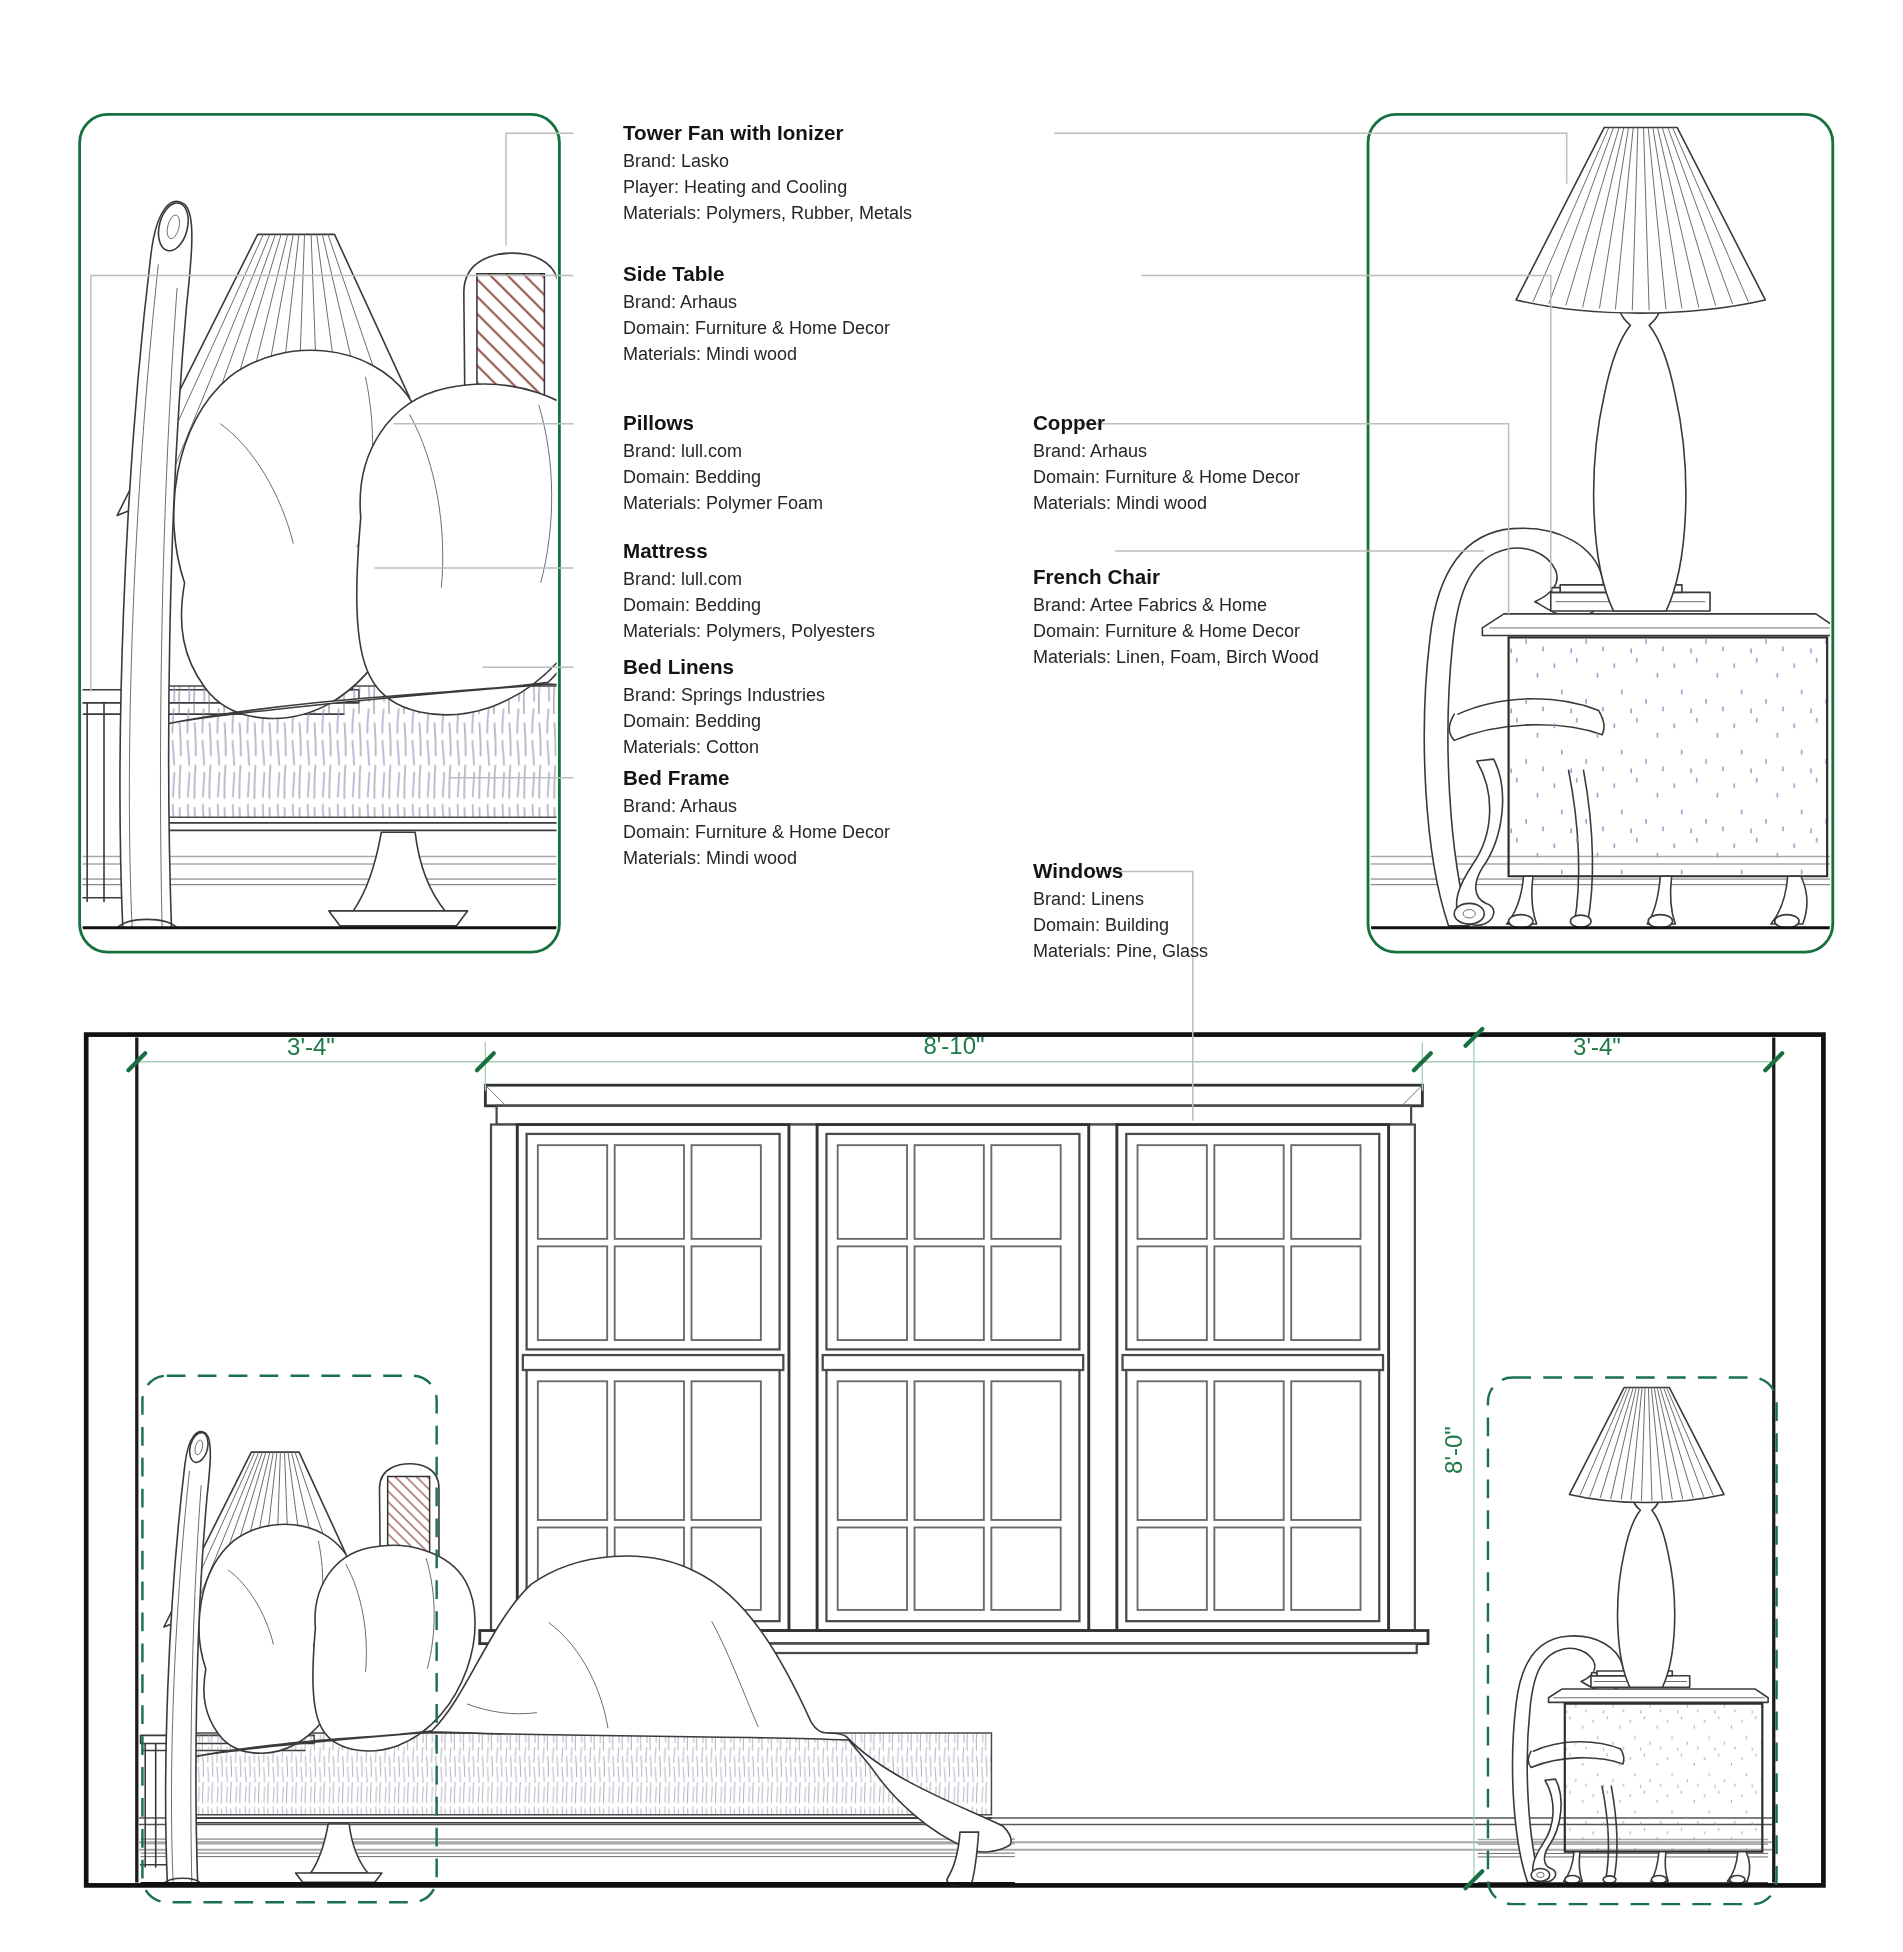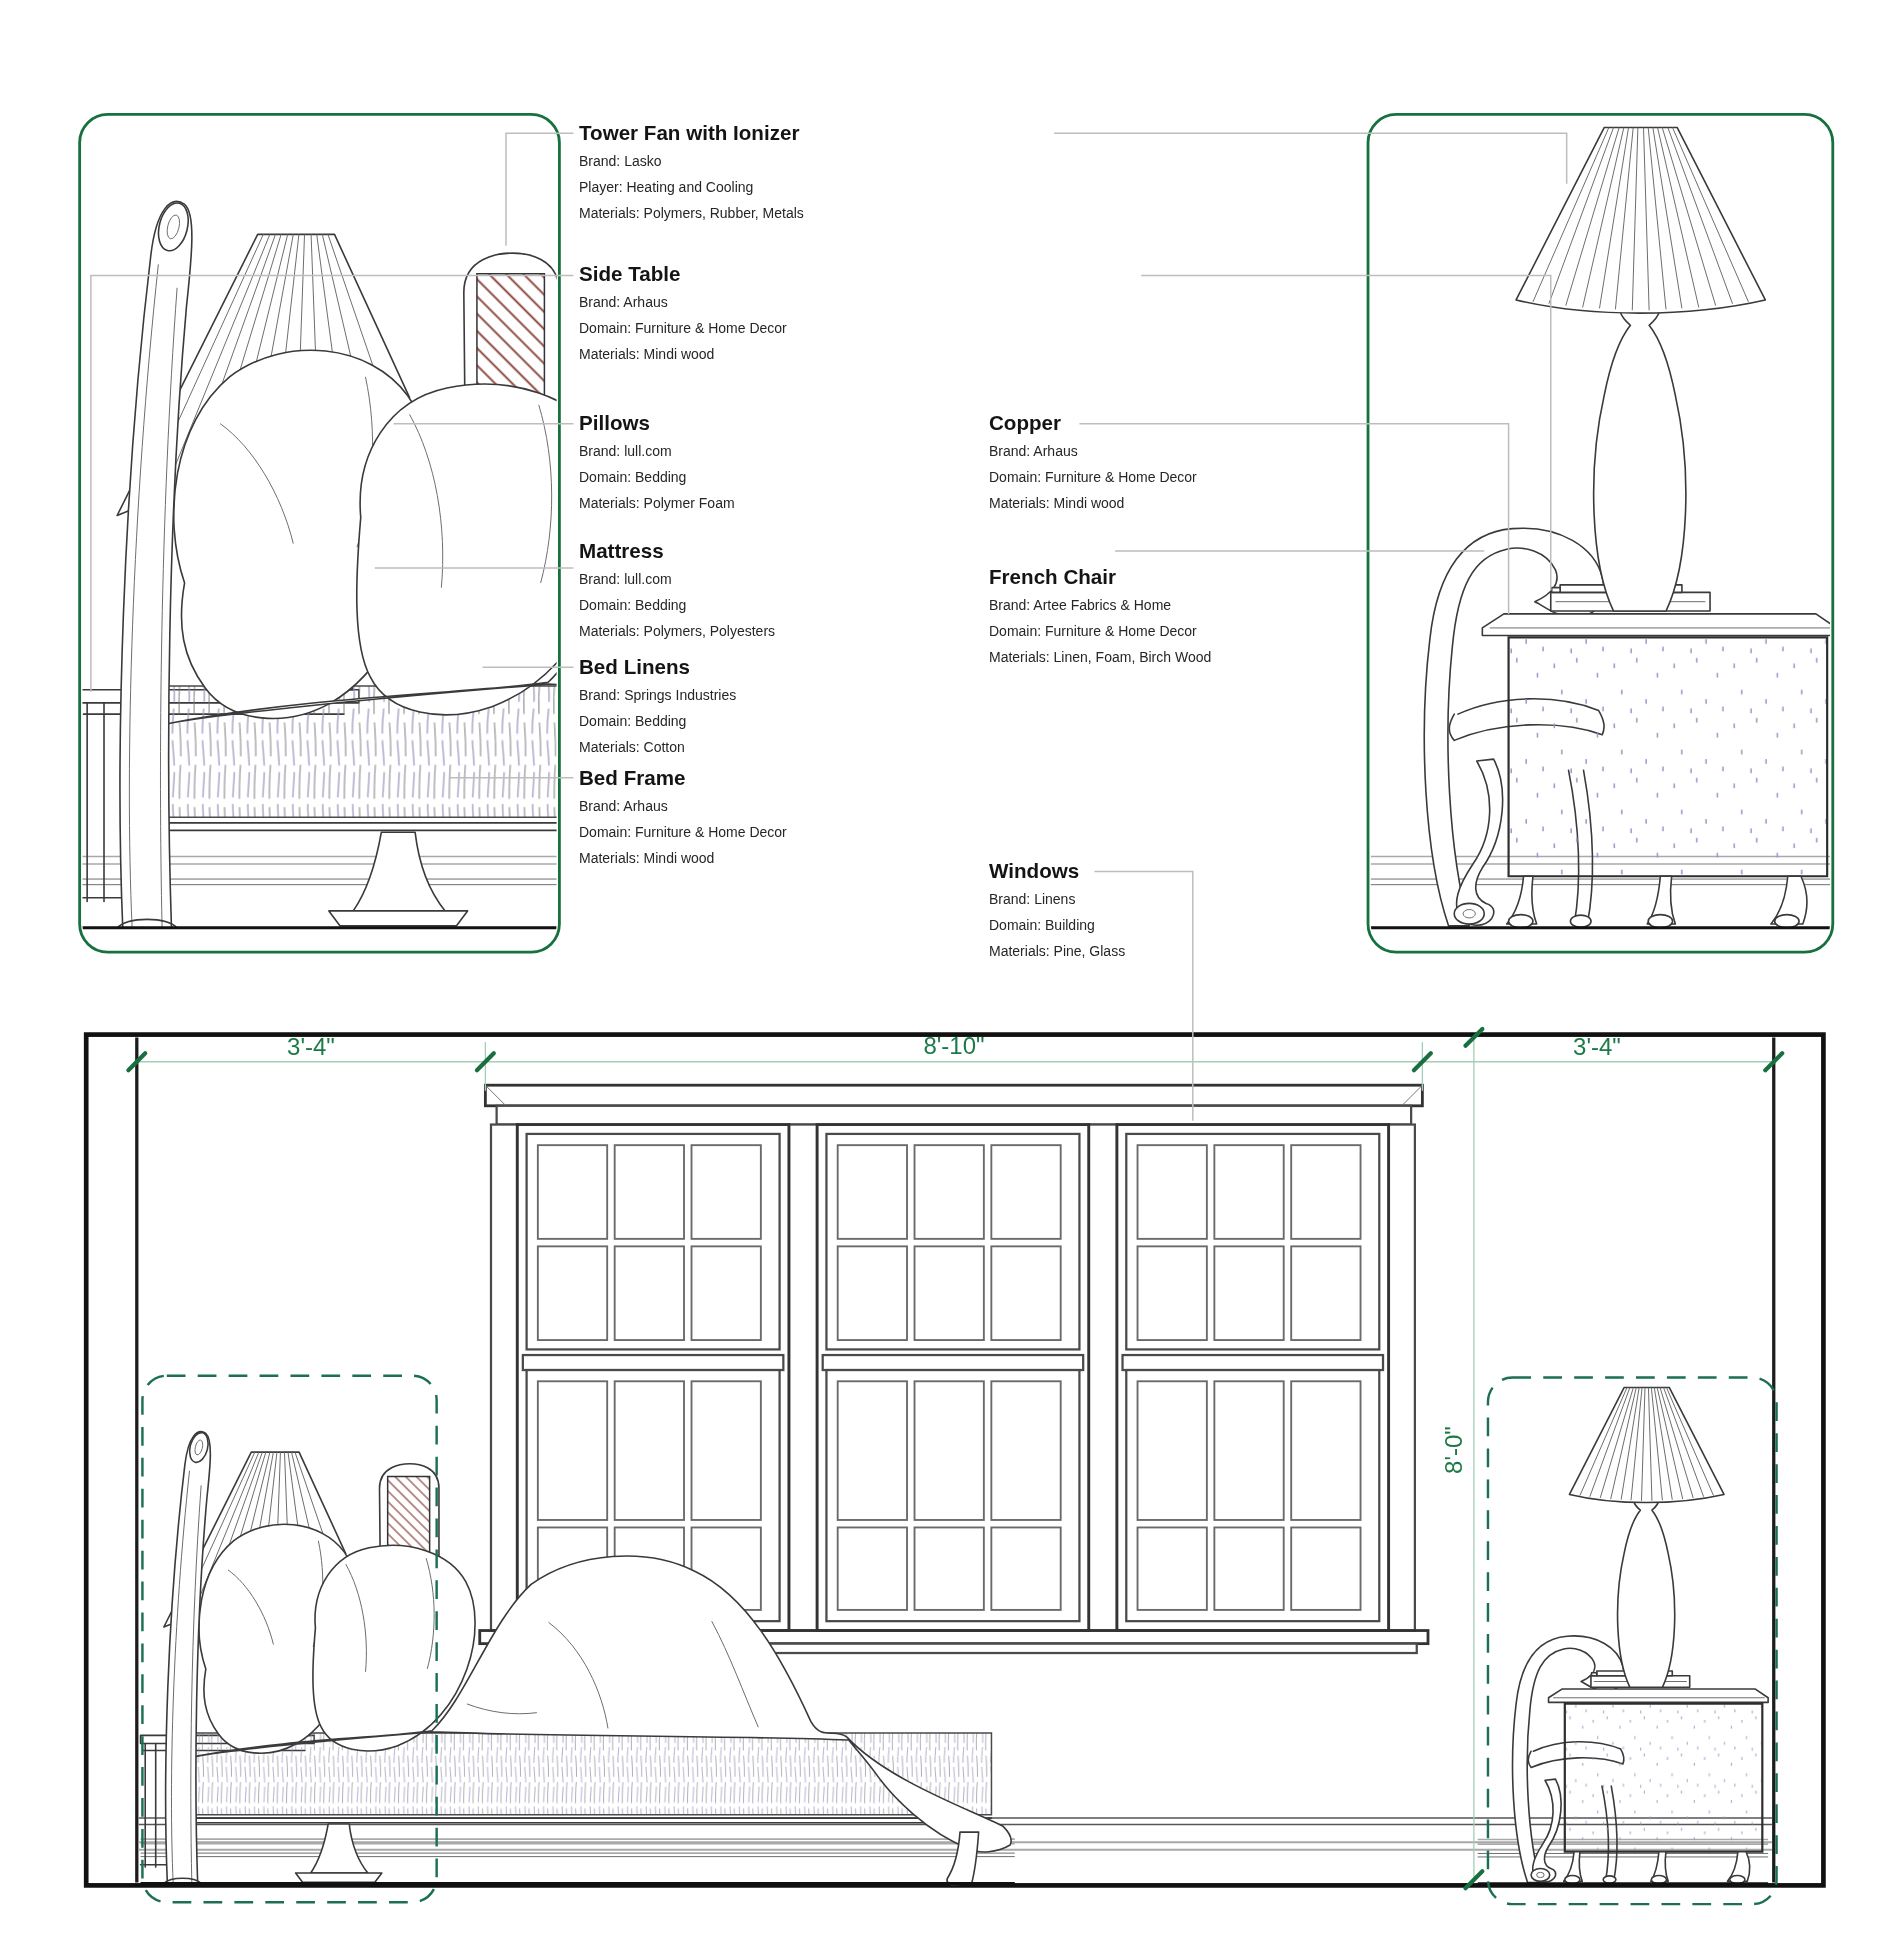--- a/index.html
+++ b/index.html
@@ -14,23 +14,23 @@
   .leader{stroke:#bdbdbd;stroke-width:1.6;fill:none;}
   .frame3{stroke:#333;stroke-width:3;fill:none;}
   .frame2{stroke:#4a4a4a;stroke-width:2.4;fill:#fff;}
   .pane{stroke:#6a6a6a;stroke-width:2;fill:none;}
   .dim{stroke:#a6cdb6;stroke-width:1.4;fill:none;}
   .tick{stroke:#196f40;stroke-width:4.5;stroke-linecap:round;}
   .dash{stroke:#1b6f55;stroke-width:2.6;fill:none;stroke-dasharray:20 13;}
   .callout{stroke:#17713f;stroke-width:3;fill:none;}
   .vex *{vector-effect:non-scaling-stroke;}
   
-  .note{position:absolute;white-space:nowrap;color:#262626;}
+  .note{position:absolute;white-space:nowrap;color:#262626;margin-left:44px;}
   .note h3{margin:0 0 1.9px 0;font-size:20.6px;line-height:26px;font-weight:700;color:#141414;}
-  .note div{font-size:14px;line-height:26px;font-weight:400;}
+  .note div{font-size:18px;line-height:26px;font-weight:400;}
   .dimlab{position:absolute;color:#1d7a46;font-size:24px;font-weight:400;transform:translate(-50%,-50%);}
   .dimlab.vert{transform:translate(-50%,-50%) rotate(-90deg);}
 </style>
 </head>
 <body>
 
 <div class="canvas">
 
   <svg class="art" width="1904" height="1953" viewBox="0 0 2032 2084">
 

